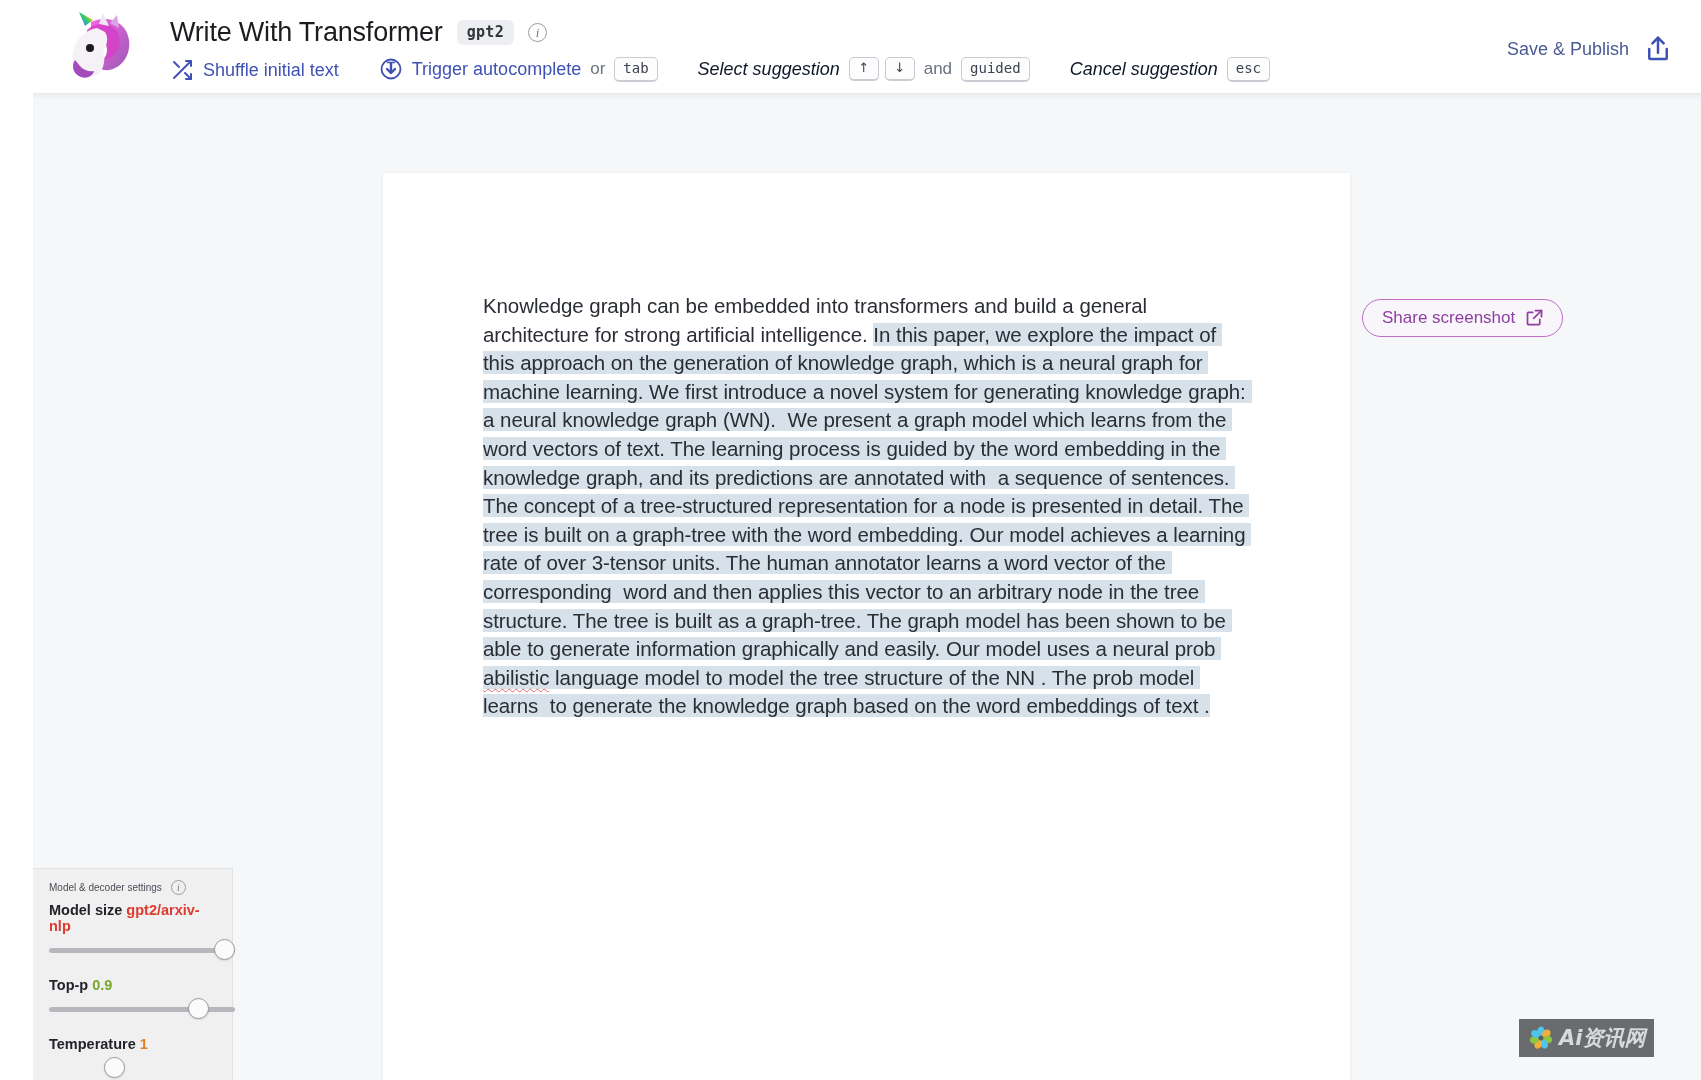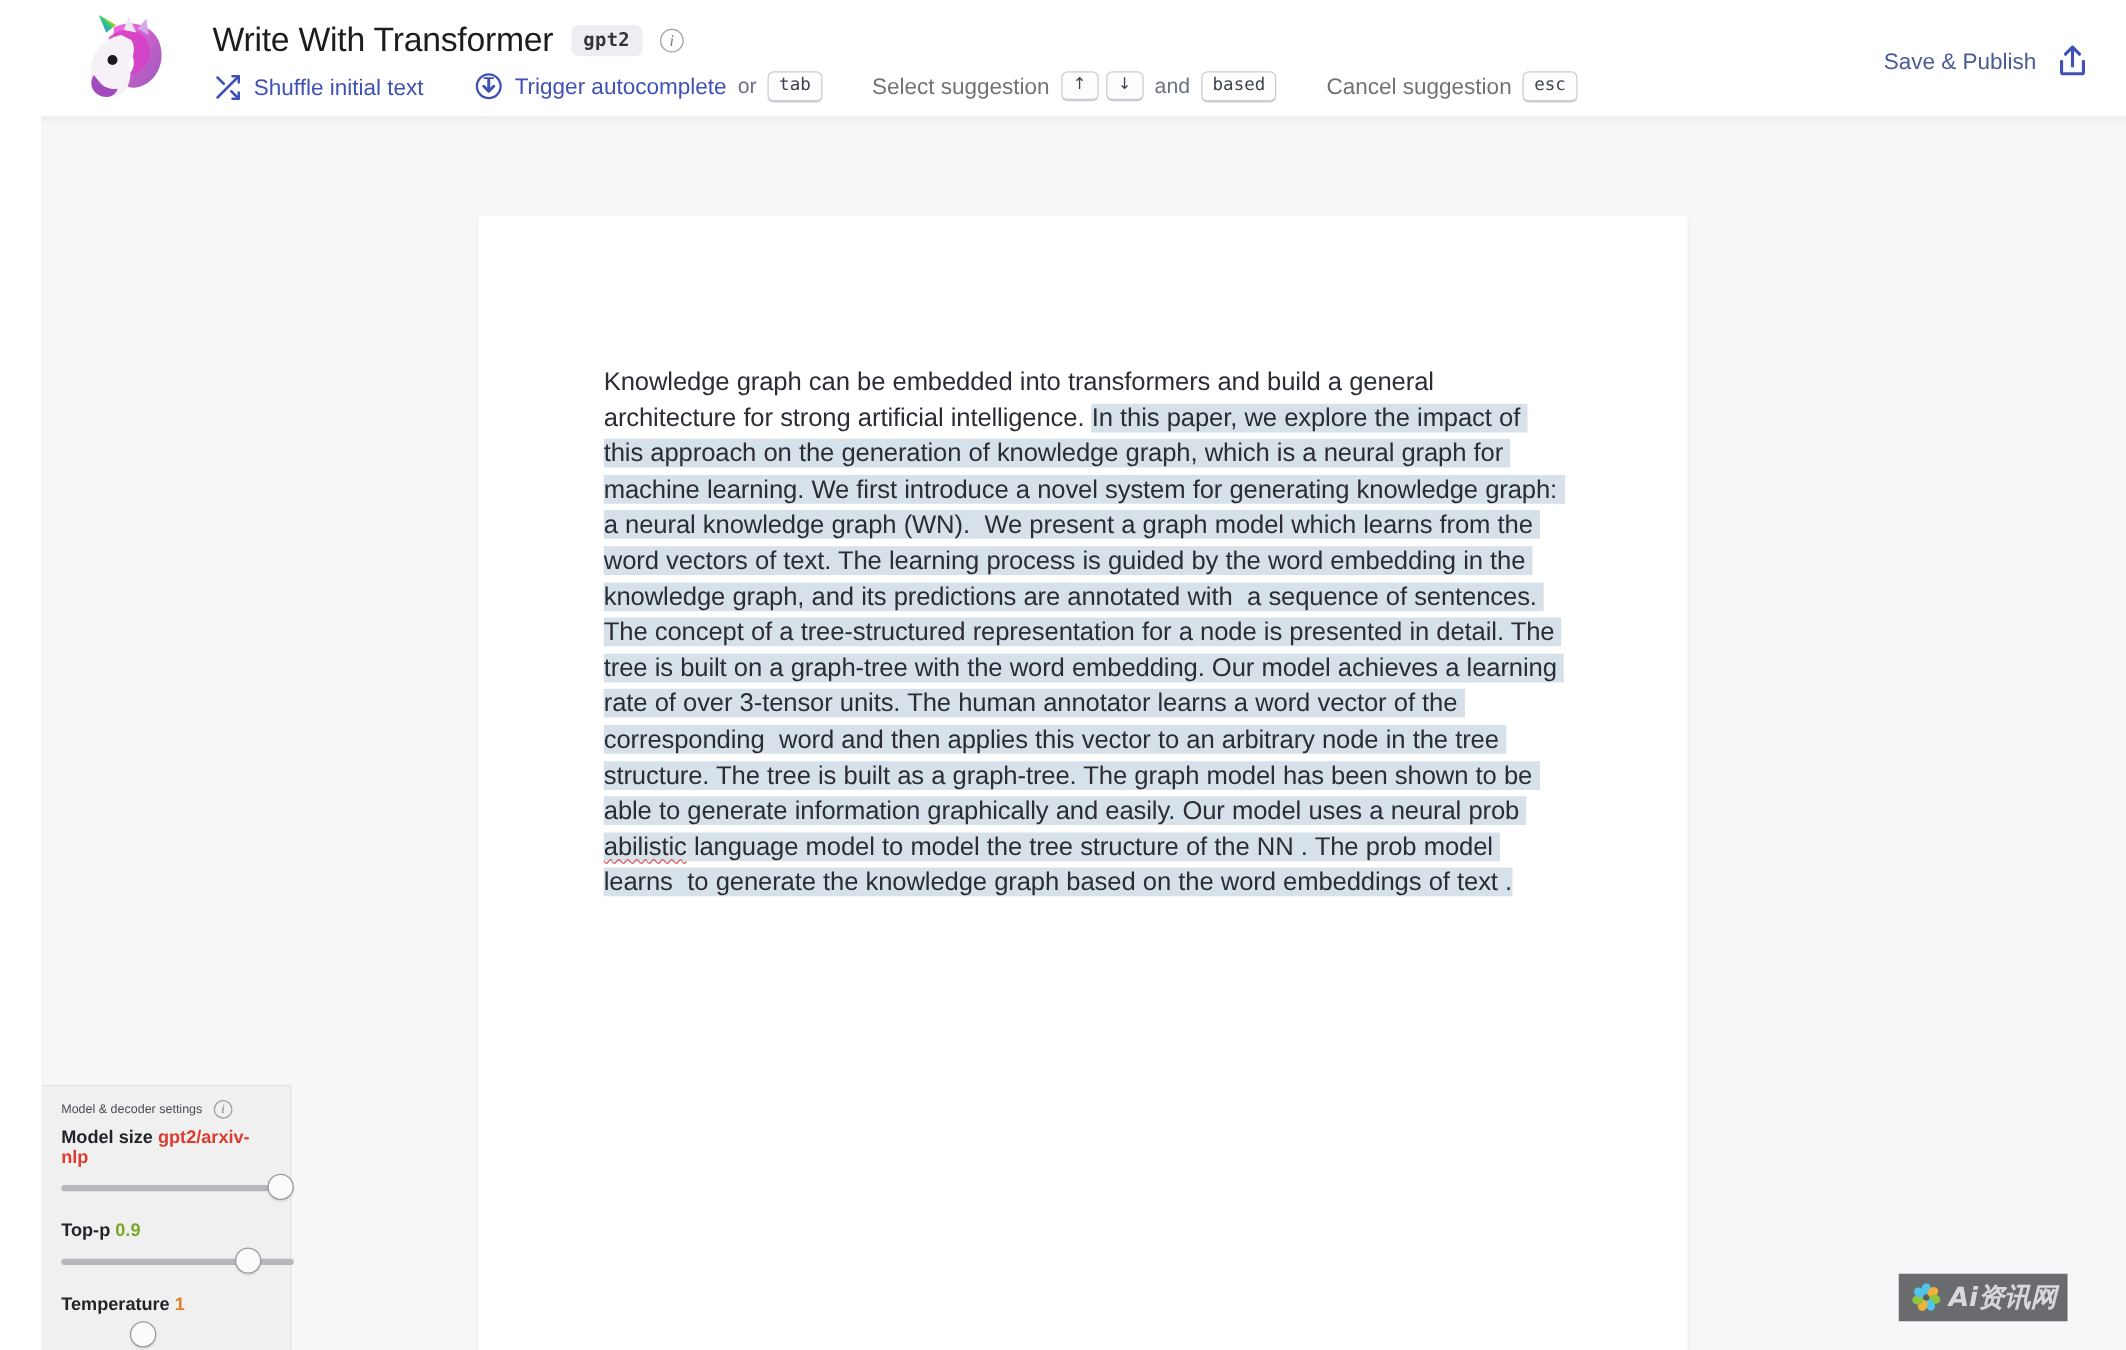--- a/index.html
+++ b/index.html
@@ -107,21 +107,21 @@
     display: flex;
     align-items: center;
     gap: 9px;
     font-size: 18px;
     color: #4c5566;
   }
   .hint + .hint { margin-left: 40px; }
   .hint-action {
     color: #3f51b5;
   }
-  .hint-plain { color: #737373; }
+  .hint-plain { color: #0f172a; font-style: italic; }
   .hint-small { color: #6b7280; font-size: 17px; }
 
   .kbd {
     display: inline-block;
     min-width: 16px;
     padding: 2px 8px 3px 8px;
     border: 1px solid #c9ccd3;
     border-bottom-width: 2px;
     border-radius: 5px;
     background: #fdfdfe;
@@ -420,21 +420,21 @@
           <span class="kbd">tab</span>
         </div>
 
         <div class="hint">
           <span class="hint-plain">Select suggestion</span>
           <span class="kbd-group">
             <span class="kbd arrow">↑</span>
             <span class="kbd arrow">↓</span>
           </span>
           <span class="hint-small">and</span>
-          <span class="kbd">based</span>
+          <span class="kbd">guided</span>
         </div>
 
         <div class="hint">
           <span class="hint-plain">Cancel suggestion</span>
           <span class="kbd">esc</span>
         </div>
 
       </div>
 
       <div class="save-publish">
@@ -450,20 +450,30 @@
 
     </div>
   </div>
 
   <div class="body-area">
 
     <div class="editor-card">
       <div class="editor-text"><span>Knowledge graph can be embedded into transformers and build a general architecture for strong artificial intelligence. </span><span class="gen">In this paper, we explore the impact of this approach on the generation of knowledge graph, which is a neural graph for machine learning. We first introduce a novel system for generating knowledge graph: a neural knowledge graph (WN).  We present a graph model which learns from the word vectors of text. The learning process is guided by the word embedding in the knowledge graph, and its predictions are annotated with  a sequence of sentences. The concept of a tree-structured representation for a node is presented in detail. The tree is built on a graph-tree with the word embedding. Our model achieves a learning rate of over 3-tensor units. The human annotator learns a word vector of the corresponding  word and then applies this vector to an arbitrary node in the tree structure. The tree is built as a graph-tree. The graph model has been shown to be able to generate information graphically and easily. Our model uses a neural prob </span><span class="gen misspelled">abilistic</span><span class="gen"> language model to model the tree structure of the NN . The prob model learns  to generate the knowledge graph based on the word embeddings of text .</span></div>
     </div>
 
+    <div class="share-screenshot">
+      <span>Share screenshot</span>
+      <span class="icon-external">
+        <svg width="21" height="21" viewBox="0 0 24 24" fill="none" stroke="#8e3fa0" stroke-width="2" stroke-linecap="round" stroke-linejoin="round">
+          <path d="M13 4h7v7"></path>
+          <path d="M20 4 11 13"></path>
+          <path d="M18 14v5a1 1 0 0 1-1 1H5a1 1 0 0 1-1-1V7a1 1 0 0 1 1-1h5"></path>
+        </svg>
+      </span>
+    </div>
 
     <div class="settings-panel">
       <div class="settings-header">
         <span class="settings-title">Model &amp; decoder settings</span>
         <span class="settings-info">i</span>
       </div>
 
       <div class="setting-label">
         <span>Model size</span>
         <span class="setting-val val-model">gpt2/arxiv-nlp</span>

